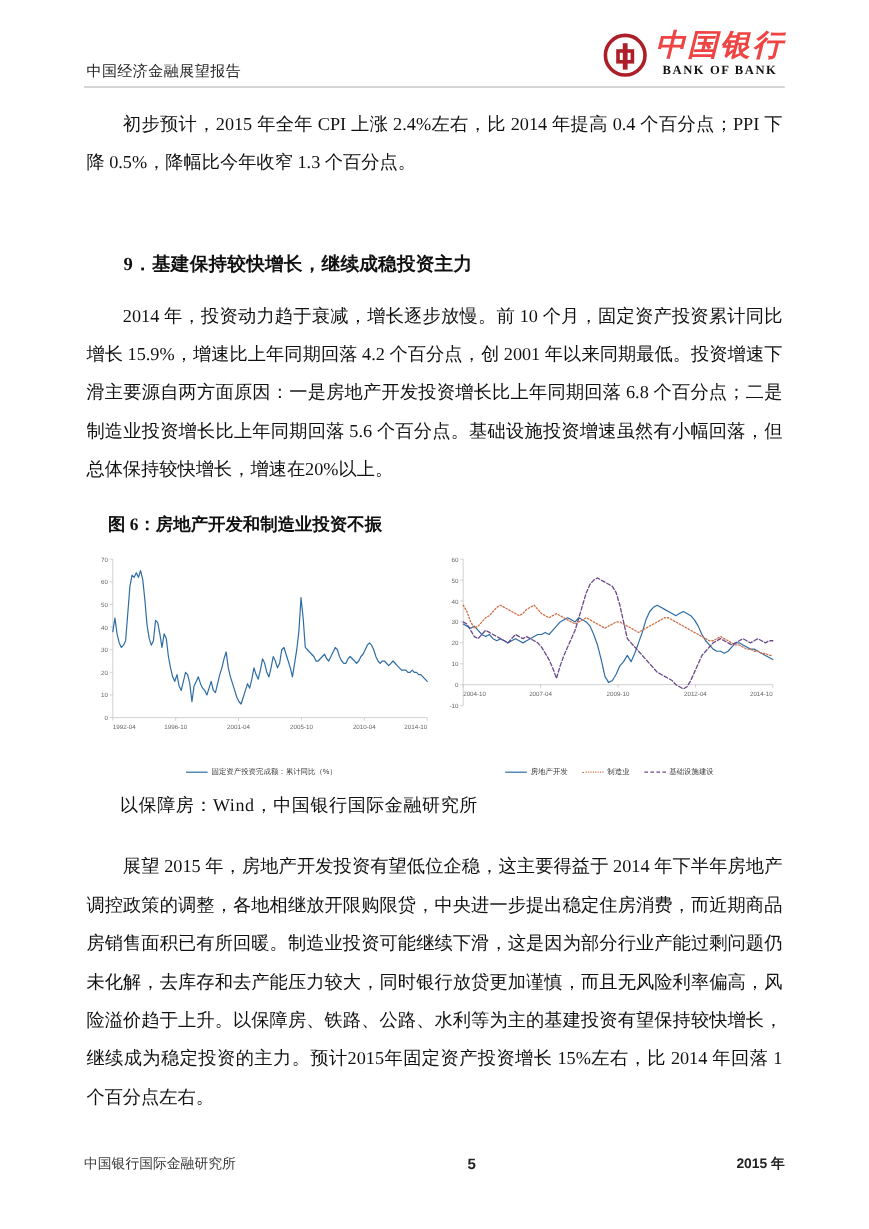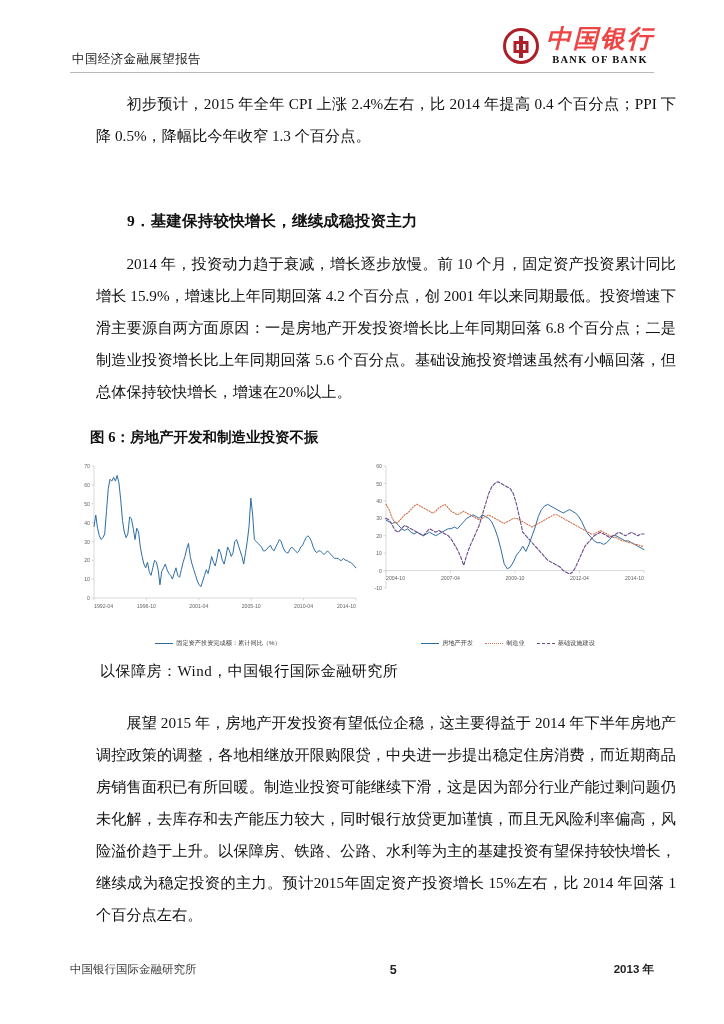--- a/index.html
+++ b/index.html
@@ -115,21 +115,20 @@
   .body-text {
     position: absolute;
     left: 72px;
     width: 580px;
     font-family: "Liberation Serif", "DejaVu Serif", serif;
     font-size: 15.2px;
     line-height: 32px;
     color: #111;
     text-align: justify;
     text-justify: inter-character;
-    margin-left: 24px;
   }
   .indent { text-indent: 2em; }
   .bold-head {
     font-weight: bold;
     font-size: 15.5px;
     letter-spacing: 0.2px;
   }
 
   
   .fig-titles {
@@ -339,16 +338,16 @@
 
   </div>
 
   <div class="source-line">以保障房：Wind，中国银行国际金融研究所</div>
 
   <div class="body-text indent" style="top:707px;">展望 2015 年，房地产开发投资有望低位企稳，这主要得益于 2014 年下半年房地产调控政策的调整，各地相继放开限购限贷，中央进一步提出稳定住房消费，而近期商品房销售面积已有所回暖。制造业投资可能继续下滑，这是因为部分行业产能过剩问题仍未化解，去库存和去产能压力较大，同时银行放贷更加谨慎，而且无风险利率偏高，风险溢价趋于上升。以保障房、铁路、公路、水利等为主的基建投资有望保持较快增长，继续成为稳定投资的主力。预计2015年固定资产投资增长 15%左右，比 2014 年回落 1 个百分点左右。</div>
 
   <div class="footer">
     <span>中国银行国际金融研究所</span>
     <span class="footer-page">5</span>
-    <span class="footer-right">2013 年</span>
+    <span class="footer-right">2015 年</span>
   </div>
 
 </div>
 
 </body></html>

